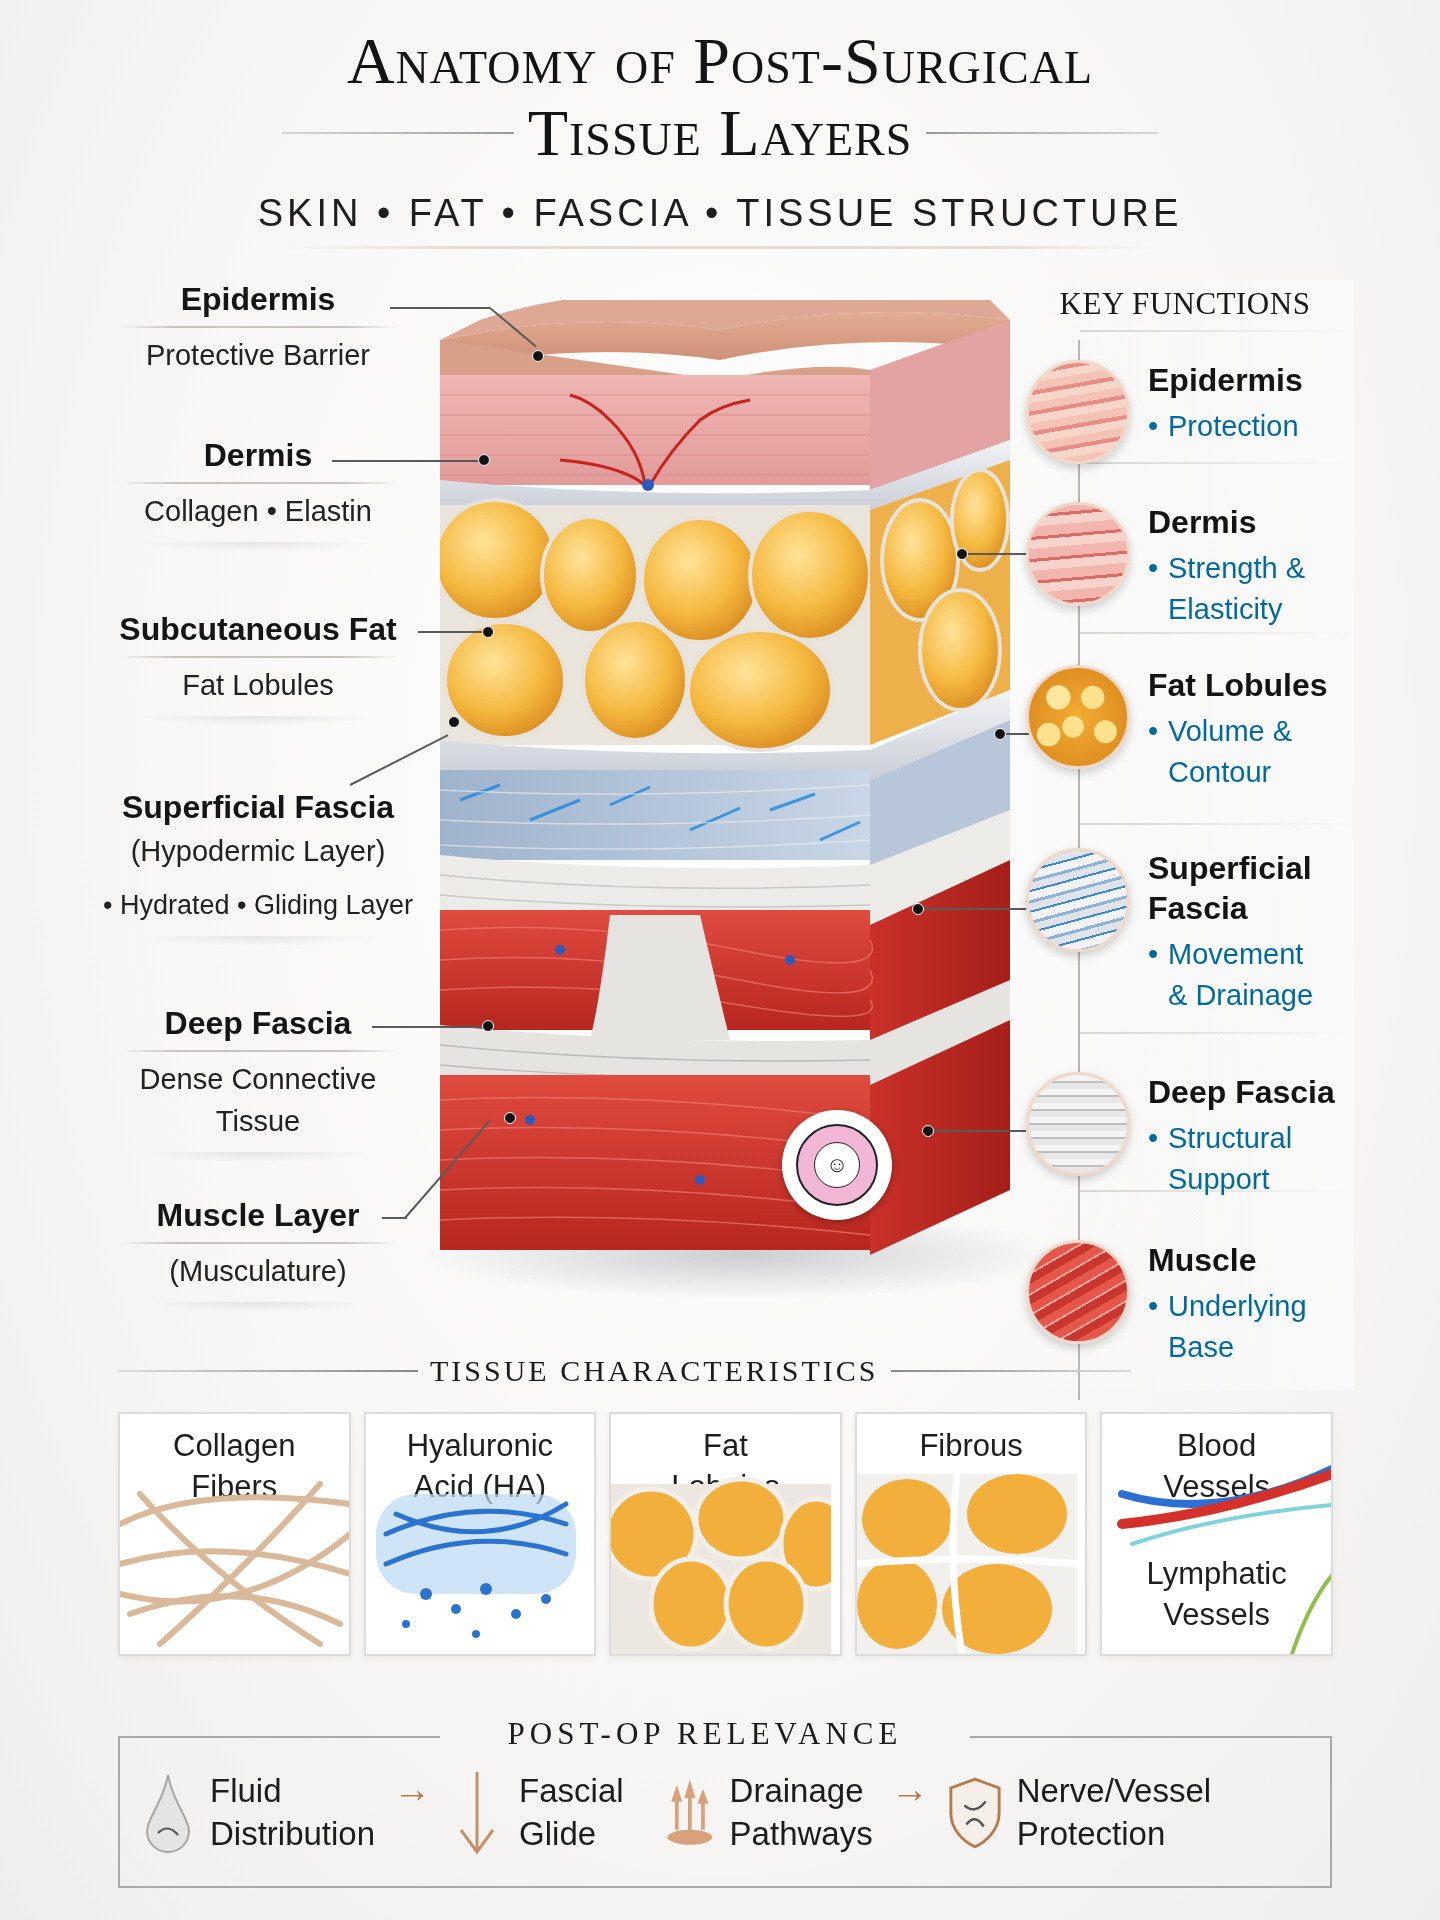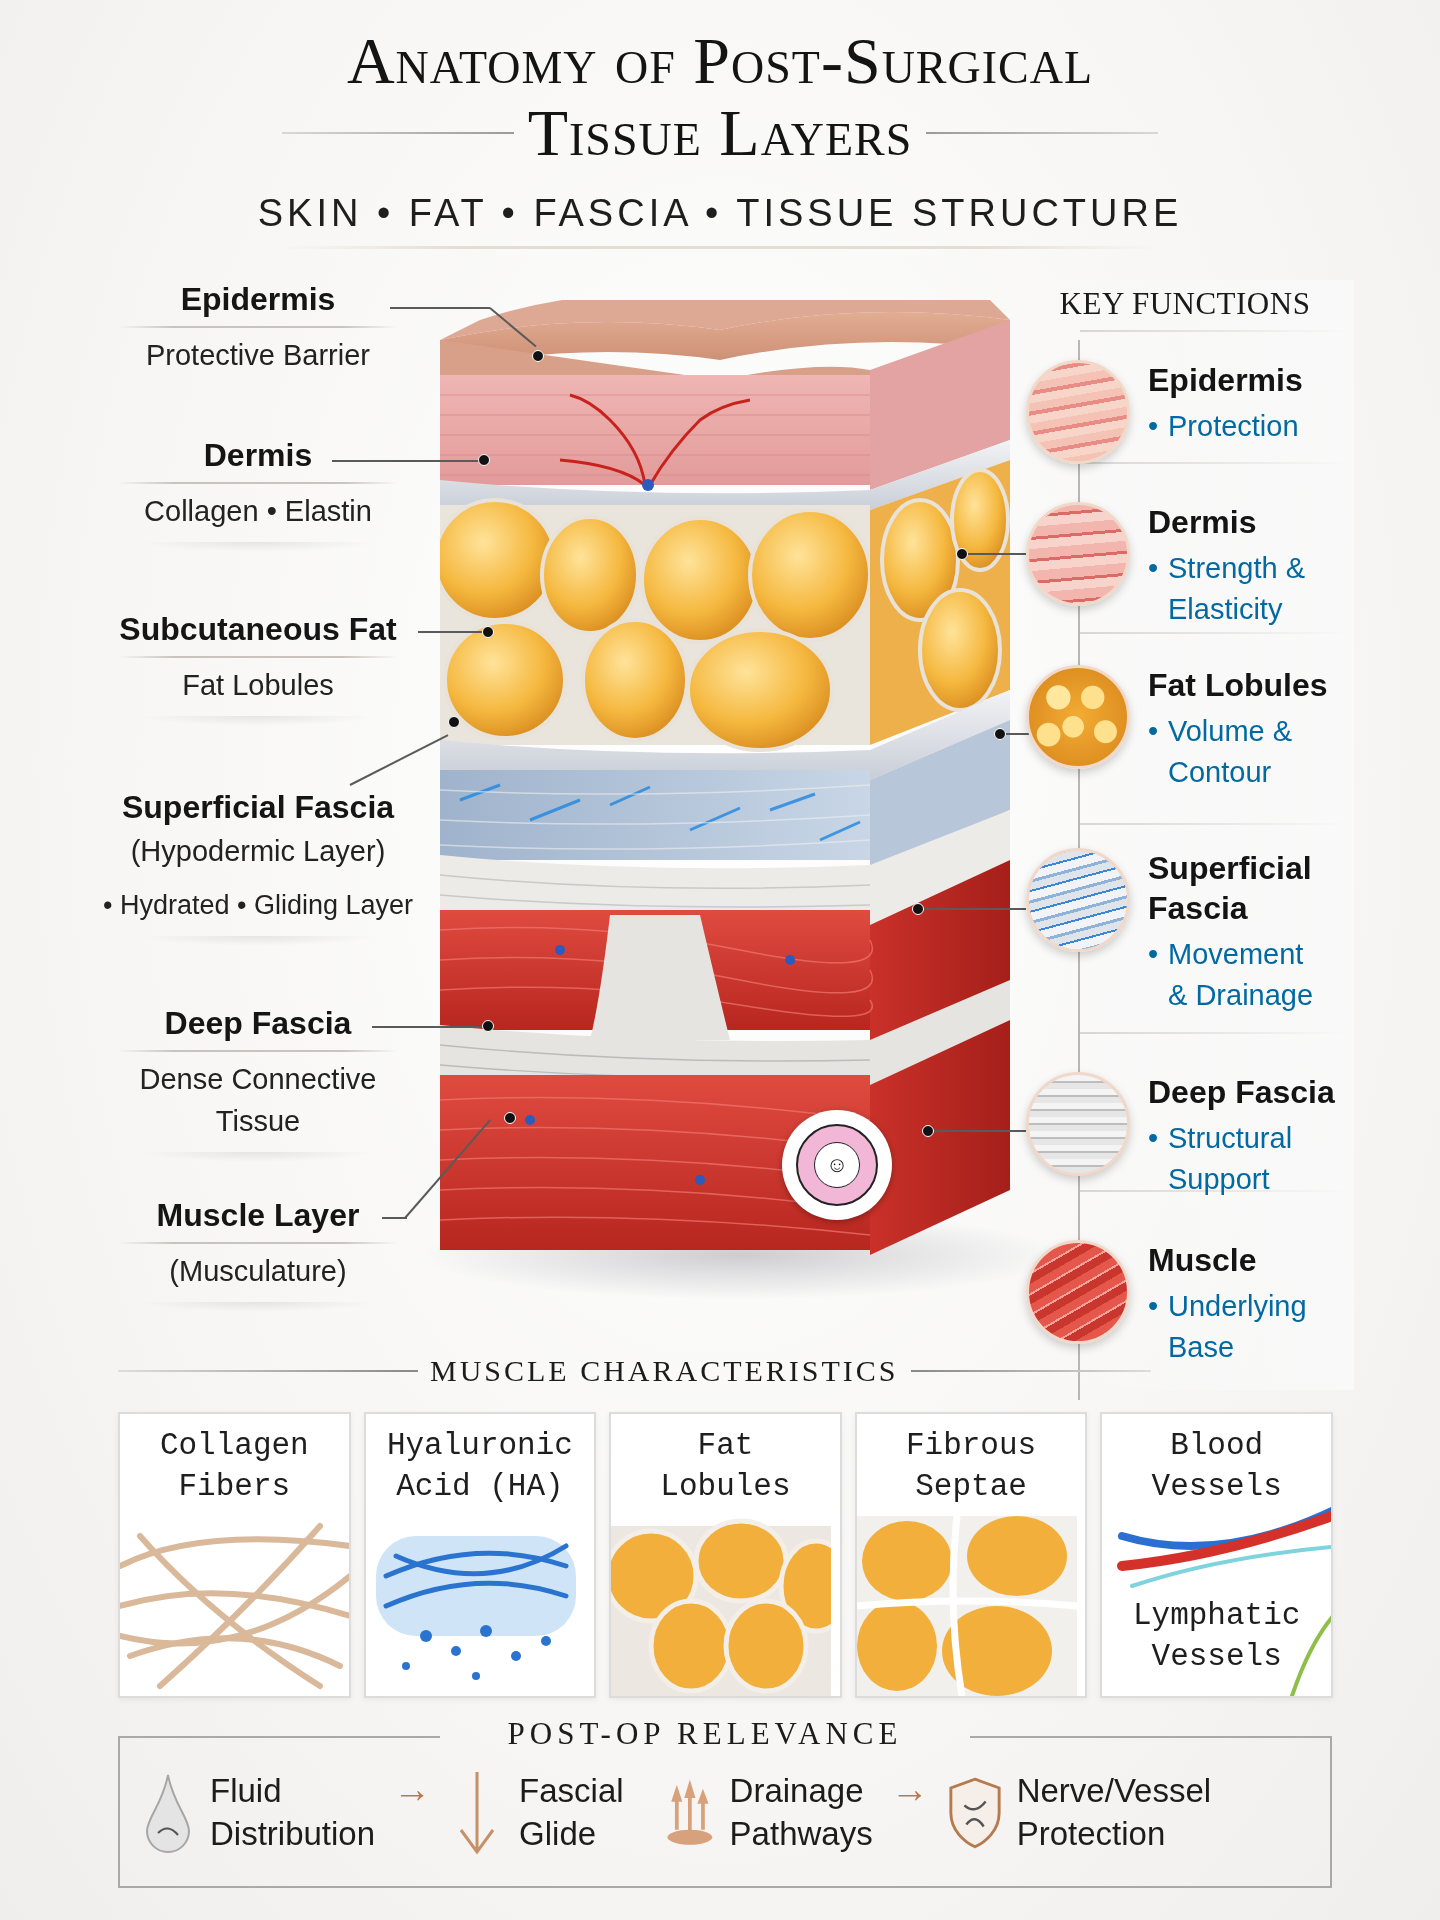--- a/index.html
+++ b/index.html
@@ -65,21 +65,21 @@
   .kf-name { font-weight: bold; font-size: 32px; color: #141414; line-height: 1.25; }
   .kf-desc { font-size: 29px; color: #0369a1; line-height: 1.4; margin-top: 6px; }
   .kf-desc .bul { display: inline-block; width: 20px; }
   .kf-desc .cont { padding-left: 20px; display: block; }
 
   
   .tc-heading-row { left: 118px; top: 1354px; width: 1220px; display: flex; align-items: center; gap: 12px; }
   .tc-line { height: 2px; background: linear-gradient(90deg, #ddd, #888); flex: 0 0 300px; }
   .tc-line.r { background: linear-gradient(90deg, #888, #ddd); flex: 0 0 240px; }
   .tc-heading { font-family: "Liberation Serif", "DejaVu Serif", serif; font-size: 30px; letter-spacing: 3px; color: #1c1c1c; }
-  .tc-cards { left: 118px; top: 1412px; width: 1215px; height: 286px; display: flex; gap: 13px; font-family: Liberation Mono, monospace; }
+  .tc-cards { left: 118px; top: 1412px; width: 1215px; height: 244px; display: flex; gap: 13px; }
   .tc-card { flex: 1; border: 2px solid #dcdcdc; background: #fff; position: relative; overflow: hidden;
     box-shadow: 0 2px 6px rgba(0,0,0,0.06); }
   .tc-card .label { position: absolute; left: 0; right: 0; top: 12px; text-align: center;
     font-size: 31px; line-height: 1.32; color: #1e1e1e; }
   .tc-card .art { position: absolute; left: 0; right: 0; bottom: 0; height: 190px; }
   .tc-card .label2 { position: absolute; left: 0; right: 0; bottom: 18px; text-align: center; font-size: 31px; line-height: 1.32; color: #1e1e1e; }
 
   
   .po-box { left: 118px; top: 1736px; width: 1214px; height: 152px; border: 2px solid #a9a9a9; border-top: none; }
   .po-topline { top: 1736px; height: 2px; background: #a9a9a9; }
@@ -337,21 +337,21 @@
 <div class="abs kf-item" style="top:1240px;">
   <div class="kf-circle" style="background:repeating-linear-gradient(150deg,#e5564b 0 8px,#f7a19a 8px 10px,#c8362e 10px 18px);"></div>
   <div class="kf-text">
     <div class="kf-name">Muscle</div>
     <div class="kf-desc"><span class="bul">•</span><span>Underlying</span><span class="cont">Base</span></div>
   </div>
 </div>
 
 <div class="abs tc-heading-row">
   <div class="tc-line"></div>
-  <div class="tc-heading">MUSCLE CHARACTERISTICS</div>
+  <div class="tc-heading">TISSUE CHARACTERISTICS</div>
   <div class="tc-line r"></div>
 </div>
 
 <div class="abs tc-cards">
   <div class="tc-card">
     <div class="label" style="white-space:pre-line;">Collagen
 Fibers</div>
     <svg class="art" viewBox="0 0 230 190" preserveAspectRatio="none">
       <g stroke="#d9b99a" stroke-width="6" fill="none" stroke-linecap="round">
         <path d="M0,60 Q80,20 230,40"></path>

